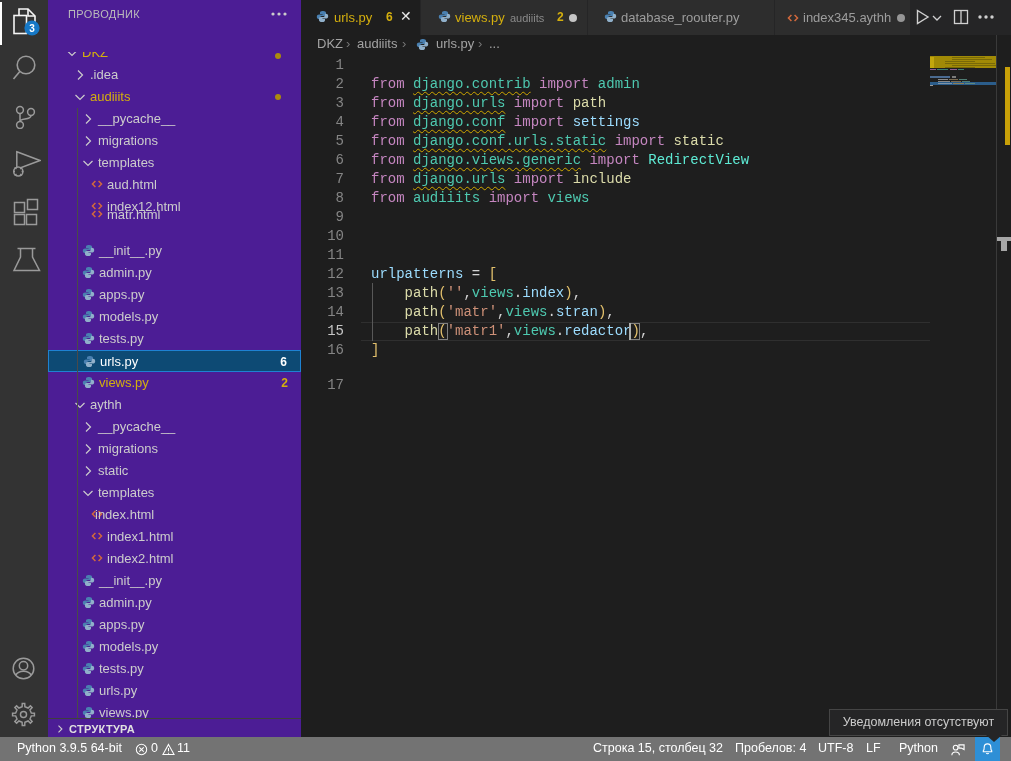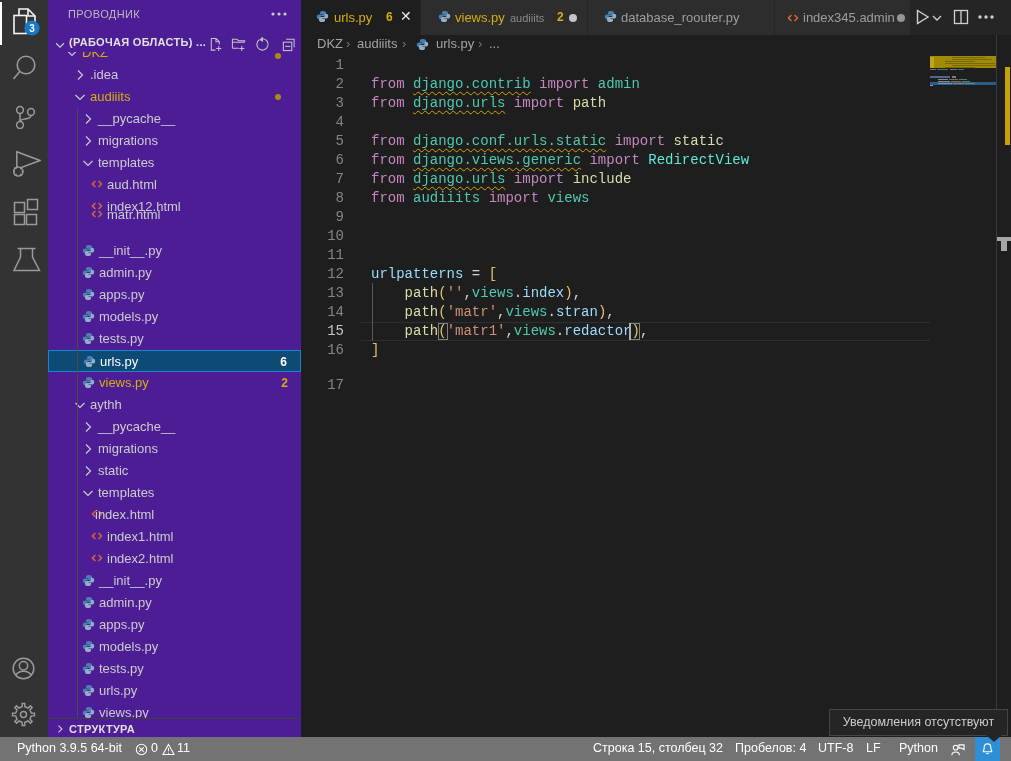--- a/index.html
+++ b/index.html
@@ -121,47 +121,20 @@
   </svg>
 </div>
 
 <div id="side">
   <div class="sbtitle">ПРОВОДНИК</div>
   <svg class="abs" style="left:222px;top:11px" width="18" height="6" viewBox="0 0 18 6">
         <circle cx="3" cy="3" r="1.6" fill="#cccccc"></circle>
         <circle cx="9" cy="3" r="1.6" fill="#cccccc"></circle>
         <circle cx="15" cy="3" r="1.6" fill="#cccccc"></circle>
       </svg>
-  <div class="sechead">
-    <svg class="abs" style="left:5px;top:3px" width="14" height="14" viewBox="0 0 16 16">
-          <path d="M3.5 6 8 10.5 12.5 6" fill="none" stroke="#cccccc" stroke-width="1.3"></path>
-        </svg>
-    <span class="lab">(РАБОЧАЯ ОБЛАСТЬ) ...</span>
-
-    <svg class="abs" style="left:160px;top:2px" width="15" height="15" viewBox="0 0 16 16" fill="none" stroke="#c5c5c5" stroke-width="1.1">
-      <path d="M8.5 1.5 H3.5 V14 H8 M8.5 1.5 L12 5 V8 M8.5 1.5 V5 H12"></path>
-          <path d="M11.5 9.5 V15 M8.8 12.2 H14.2"></path>
-    </svg>
-
-    <svg class="abs" style="left:183px;top:2px" width="15" height="15" viewBox="0 0 16 16" fill="none" stroke="#c5c5c5" stroke-width="1.1">
-      <path d="M1.5 12 V2.5 H6.5 L8 4 H14.5 V5.5 M1.5 12 H8 M1.5 5.5 H14.5"></path>
-          <path d="M11.5 9.5 V15 M8.8 12.2 H14.2"></path>
-    </svg>
-
-    <svg class="abs" style="left:207px;top:2px" width="15" height="15" viewBox="0 0 16 16" fill="none" stroke="#c5c5c5" stroke-width="1.2">
-      <path d="M4.5 3 A6 6 0 1 0 8 1.9"></path>
-          <path d="M8.3 -0.5 L4.6 2.9 L8.6 5.2" fill="#c5c5c5" stroke="none"></path>
-    </svg>
-
-    <svg class="abs" style="left:233px;top:2px" width="15" height="15" viewBox="0 0 16 16" fill="none" stroke="#c5c5c5" stroke-width="1.1">
-      <rect x="2.5" y="5.5" width="9" height="9"></rect>
-          <path d="M4.5 10 H10"></path>
-          <path d="M5.5 2.5 H14 V11"></path>
-    </svg>
-  </div>
   <div id="tree">
 <div class="trow" style="top:-10px">
           <span style="position:absolute;left:16px;top:3px">
             <svg class="ch" width="16" height="16" viewBox="0 0 16 16">
               <path d="M3.5 6 8 10.5 12.5 6" fill="none" stroke="#cccccc" stroke-width="1.2"></path>
             </svg>
           </span>
           <span class="tlab gold" style="left:34px">DKZ</span>
           <span class="gdot" style="top:11px"></span>
         </div>
@@ -472,21 +445,21 @@
           </span>
       <span class="tl" style="left:33px;color:#9d9d9d">database_roouter.py</span>
     </div>
     <div class="tab" style="left:474px;width:135px">
       <span style="position:absolute;left:11px;top:11px">
             <svg class="fi" width="14" height="14" viewBox="0 0 16 16" fill="none" stroke="#d3693c" stroke-width="1.7">
               <path d="M6.2 4.5 L2.8 8 L6.2 11.5"></path>
               <path d="M9.8 4.5 L13.2 8 L9.8 11.5"></path>
             </svg>
           </span>
-      <span class="tl" style="left:28px;color:#9d9d9d">index345.admin</span>
+      <span class="tl" style="left:28px;color:#9d9d9d">index345.aythh</span>
       <span class="dot" style="left:122px;background:#969696"></span>
     </div>
 
     <svg class="abs" style="left:612px;top:8px" width="18" height="18" viewBox="0 0 18 18" fill="none" stroke="#d0d0d0" stroke-width="1.4">
       <path d="M4.5 2.5 L15 9 L4.5 15.5 Z"></path>
     </svg>
     <svg class="abs" style="left:630px;top:12px" width="12" height="12" viewBox="0 0 12 12" fill="none" stroke="#d0d0d0" stroke-width="1.3">
       <path d="M2 4 L6 8 L10 4"></path>
     </svg>
     <svg class="abs" style="left:652px;top:9px" width="16" height="16" viewBox="0 0 16 16" fill="none" stroke="#d0d0d0" stroke-width="1.3">
@@ -531,20 +504,21 @@
 <div class="ln" style="top:227px">10</div>
 <div class="ln" style="top:246px">11</div>
 <div class="ln" style="top:265px">12</div>
 <div class="ln" style="top:284px">13</div>
 <div class="ln" style="top:303px">14</div>
 <div class="ln active" style="top:322px">15</div>
 <div class="ln" style="top:341px">16</div>
 <div class="ln" style="top:376px">17</div>
 <div class="cl" style="top:75px"><span style="color:#C586C0">from </span><span class="sq" style="color:#4EC9B0">django.contrib</span><span style="color:#D4D4D4"> </span><span style="color:#C586C0">import </span><span style="color:#4EC9B0">admin</span></div>
 <div class="cl" style="top:94px"><span style="color:#C586C0">from </span><span class="sq" style="color:#4EC9B0">django.urls</span><span style="color:#D4D4D4"> </span><span style="color:#C586C0">import </span><span style="color:#DCDCAA">path</span></div>
+<div class="cl" style="top:113px"><span style="color:#C586C0">from </span><span class="sq" style="color:#4EC9B0">django.conf</span><span style="color:#D4D4D4"> </span><span style="color:#C586C0">import </span><span style="color:#9CDCFE">settings</span></div>
 <div class="cl" style="top:132px"><span style="color:#C586C0">from </span><span class="sq" style="color:#4EC9B0">django.conf.urls.static</span><span style="color:#D4D4D4"> </span><span style="color:#C586C0">import </span><span style="color:#DCDCAA">static</span></div>
 <div class="cl" style="top:151px"><span style="color:#C586C0">from </span><span class="sq" style="color:#4EC9B0">django.views.generic</span><span style="color:#D4D4D4"> </span><span style="color:#C586C0">import </span><span style="color:#5eead4">RedirectView</span></div>
 <div class="cl" style="top:170px"><span style="color:#C586C0">from </span><span class="sq" style="color:#4EC9B0">django.urls</span><span style="color:#D4D4D4"> </span><span style="color:#C586C0">import </span><span style="color:#DCDCAA">include</span></div>
 <div class="cl" style="top:189px"><span style="color:#C586C0">from </span><span style="color:#4EC9B0">audiiits</span><span style="color:#D4D4D4"> </span><span style="color:#C586C0">import </span><span style="color:#4EC9B0">views</span></div>
 <div class="cl" style="top:265px"><span style="color:#9CDCFE">urlpatterns</span><span style="color:#D4D4D4"> = </span><span style="color:#e2c06c">[</span></div>
 <div class="cl" style="top:284px"><span style="color:#D4D4D4">&nbsp;&nbsp;&nbsp;&nbsp;</span><span style="color:#DCDCAA">path</span><span style="color:#e2c06c">(</span><span style="color:#CE9178">''</span><span style="color:#D4D4D4">,</span><span style="color:#4EC9B0">views</span><span style="color:#D4D4D4">.</span><span style="color:#9CDCFE">index</span><span style="color:#e2c06c">)</span><span style="color:#D4D4D4">,</span></div>
 <div class="cl" style="top:303px"><span style="color:#D4D4D4">&nbsp;&nbsp;&nbsp;&nbsp;</span><span style="color:#DCDCAA">path</span><span style="color:#e2c06c">(</span><span style="color:#CE9178">'matr'</span><span style="color:#D4D4D4">,</span><span style="color:#4EC9B0">views</span><span style="color:#D4D4D4">.</span><span style="color:#9CDCFE">stran</span><span style="color:#e2c06c">)</span><span style="color:#D4D4D4">,</span></div>
 <div class="cl" style="top:322px"><span style="color:#D4D4D4">&nbsp;&nbsp;&nbsp;&nbsp;</span><span style="color:#DCDCAA">path</span><span style="color:#e2c06c">(</span><span style="color:#CE9178">'matr1'</span><span style="color:#D4D4D4">,</span><span style="color:#4EC9B0">views</span><span style="color:#D4D4D4">.</span><span style="color:#9CDCFE">redactor</span><span style="color:#e2c06c">)</span><span style="color:#D4D4D4">,</span></div>
 <div class="cl" style="top:341px"><span style="color:#e2c06c">]</span></div>
 

